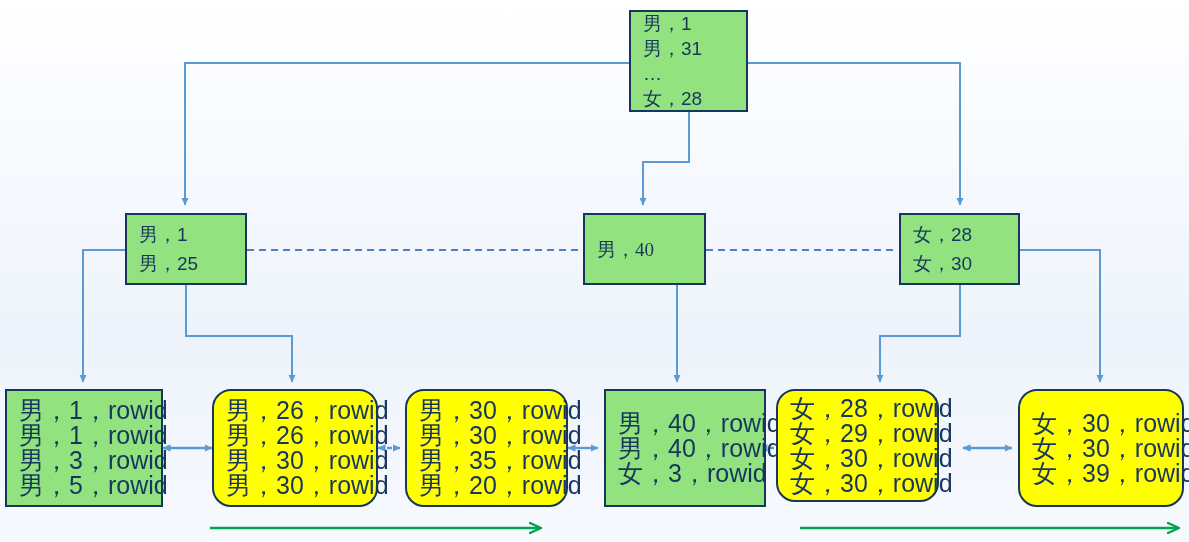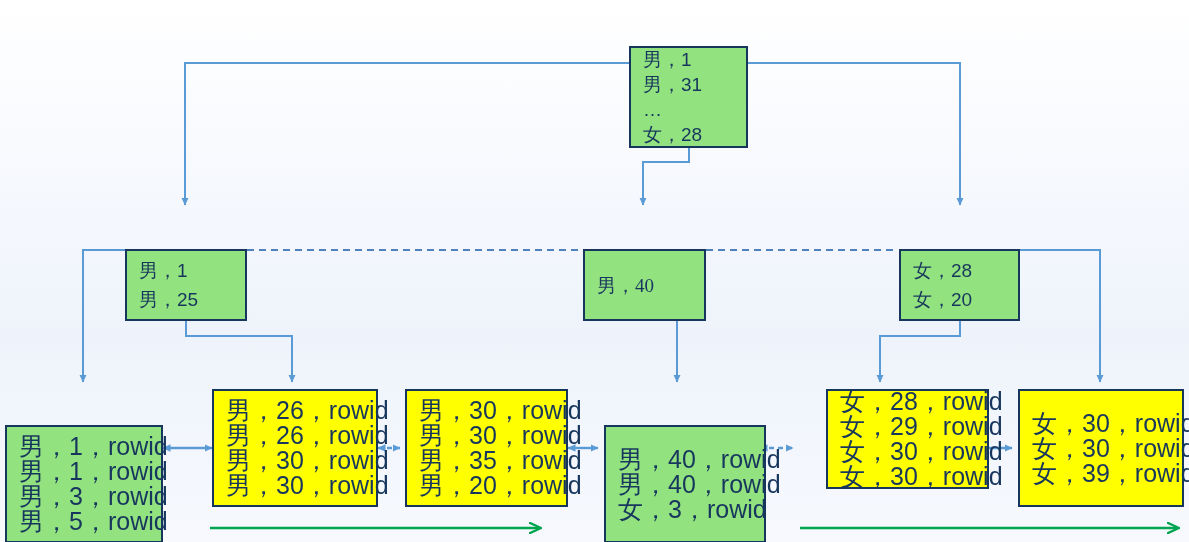--- a/index.html
+++ b/index.html
@@ -26,22 +26,22 @@
     position: absolute;
     box-sizing: border-box;
     border: 2px solid #17365d;
     display: flex;
     flex-direction: column;
     justify-content: center;
     padding-left: 12px;
     color: #17365d;
     z-index: 5;
   }
-  .node.green { background: #92e27f; margin-top: 36px; }
-  .node.yellow { background: #ffff00; }
+  .node.green { background: #92e27f; }
+  .node.yellow { background: #ffff00; border-radius: 19px; }
   .node .row {
     font-size: 25px;
     line-height: 25px;
     white-space: pre;
     letter-spacing: 0px;
     color: #17365d;
   }
   .node.internal .row { font-size: 19px; line-height: 29px; }
   .node.root .row { font-size: 19px; line-height: 25px; }
 </style>
@@ -103,21 +103,21 @@
     <div class="row">男，1</div>
     <div class="row">男，25</div>
   </div>
 
   <div class="node internal green" style="left:583px; top:213px; width:123px; height:72px;font-family:Liberation Serif, serif;">
     <div class="row">男，40</div>
   </div>
 
   <div class="node internal green" style="left:899px; top:213px; width:121px; height:72px;">
     <div class="row">女，28</div>
-    <div class="row">女，20</div>
+    <div class="row">女，30</div>
   </div>
 
   <div class="node leaf green" style="left:5px; top:389px; width:158px; height:118px;">
     <div class="row">男，1，rowid</div>
     <div class="row">男，1，rowid</div>
     <div class="row">男，3，rowid</div>
     <div class="row">男，5，rowid</div>
   </div>
 
   <div class="node leaf yellow" style="left:212px; top:389px; width:166px; height:118px;">
@@ -133,21 +133,21 @@
     <div class="row">男，35，rowid</div>
     <div class="row">男，20，rowid</div>
   </div>
 
   <div class="node leaf green" style="left:604px; top:389px; width:162px; height:118px;">
     <div class="row">男，40，rowid</div>
     <div class="row">男，40，rowid</div>
     <div class="row">女，3，rowid</div>
   </div>
 
-  <div class="node leaf yellow" style="left:826px; top:389px; width:163px; height:100px;text-align:center;">
+  <div class="node leaf yellow" style="left:776px; top:389px; width:163px; height:113px;text-align:center;">
     <div class="row">女，28，rowid</div>
     <div class="row">女，29，rowid</div>
     <div class="row">女，30，rowid</div>
     <div class="row">女，30，rowid</div>
   </div>
 
   <div class="node leaf yellow" style="left:1018px; top:389px; width:166px; height:118px;">
     <div class="row">女，30，rowid</div>
     <div class="row">女，30，rowid</div>
     <div class="row">女，39，rowid</div>

